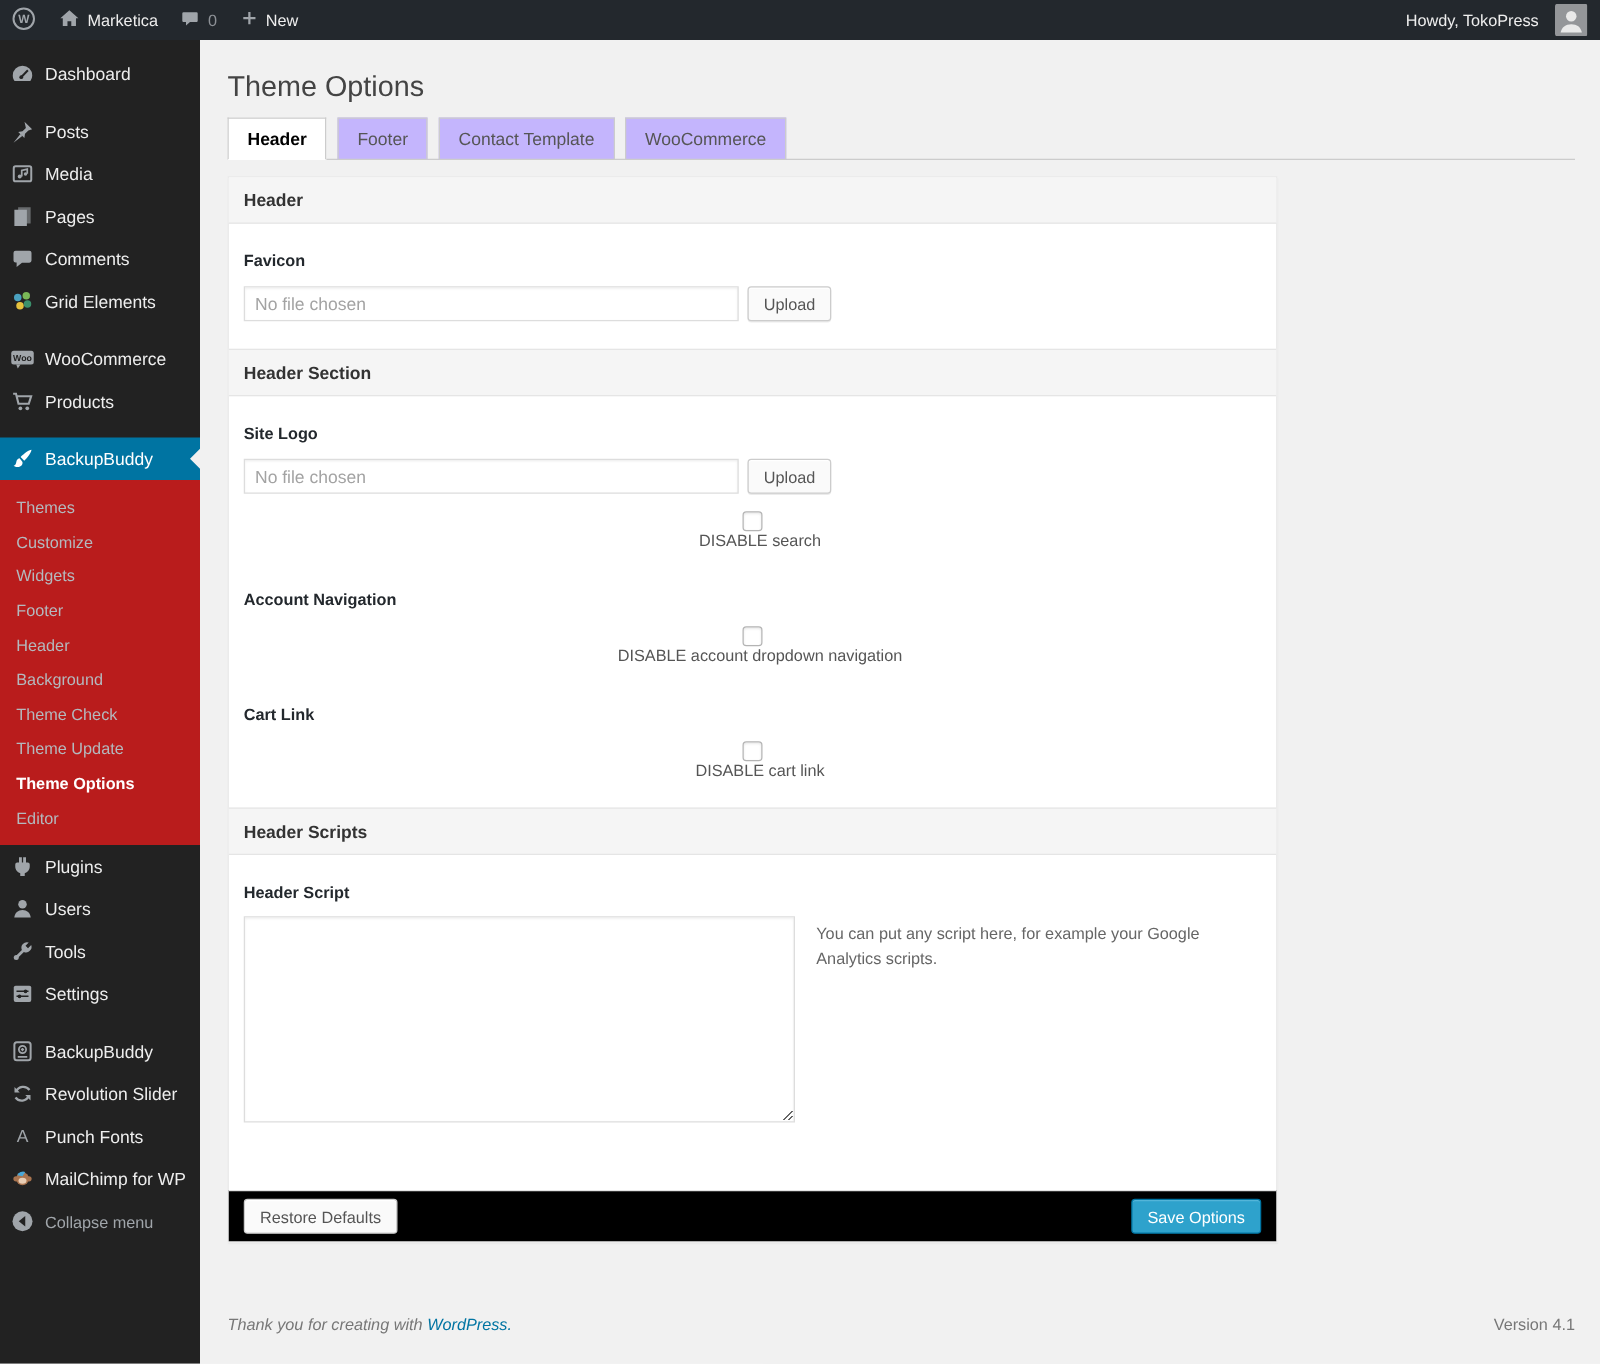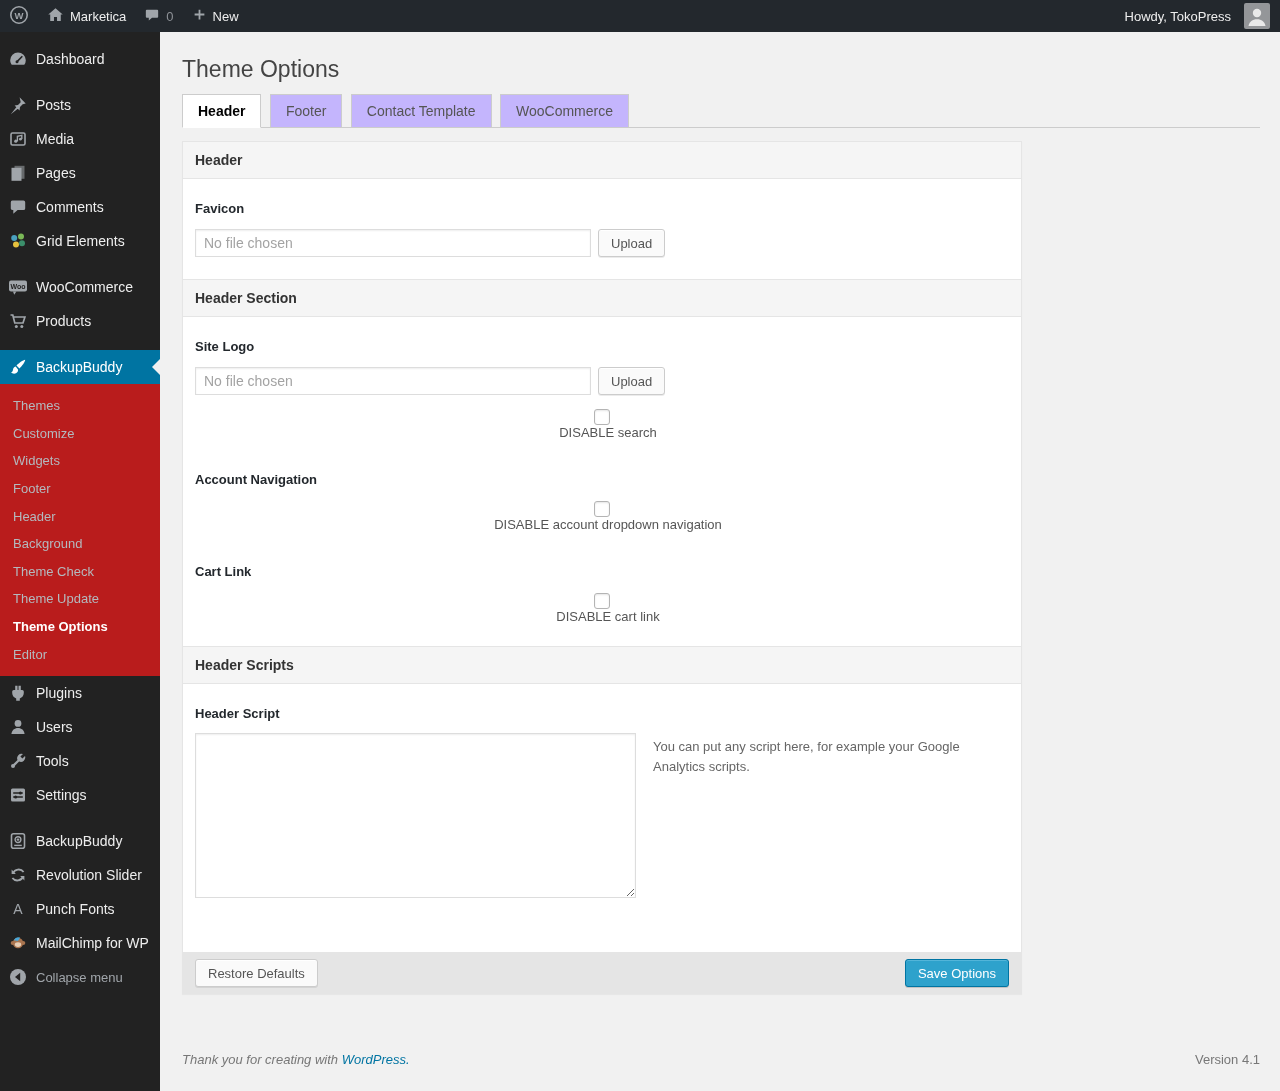--- a/index.html
+++ b/index.html
@@ -93,21 +93,21 @@
   }
   .check-label { margin-left:12px; font-size:13px; color:#555; }
   .script-row { margin-top:12px; display:flex; align-items:flex-start; margin-bottom:32px; }
   .script-box {
     width:441px; height:165px; border:1px solid #ddd; background:#fff;
     box-shadow:inset 0 1px 2px rgba(0,0,0,.07); resize:both; overflow:auto;
     padding:6px; font-size:13px; font-family:inherit; outline:none; color:#333;
   }
   .script-help { margin-left:17px; padding-top:4px; width:312px; font-size:13px; color:#666; line-height:1.5; }
   .panel-footer {
-    background:#e5e5e5; border-top:1px solid #e5e5e5; padding:6px 12px;
+    background:#000000; border-top:1px solid #e5e5e5; padding:6px 12px;
     display:flex; justify-content:space-between; align-items:center;gap:43px;
   }
   .button-primary {
     background:#2ea2cc; border-color:#0074a2; color:#fff;
     box-shadow:inset 0 1px 0 rgba(120,200,230,.5), 0 1px 0 rgba(0,0,0,.15);
   }
   .page-footer {
     margin:58px 20px 0 22px; display:flex; justify-content:space-between;
     font-size:13px; color:#777;
   }

